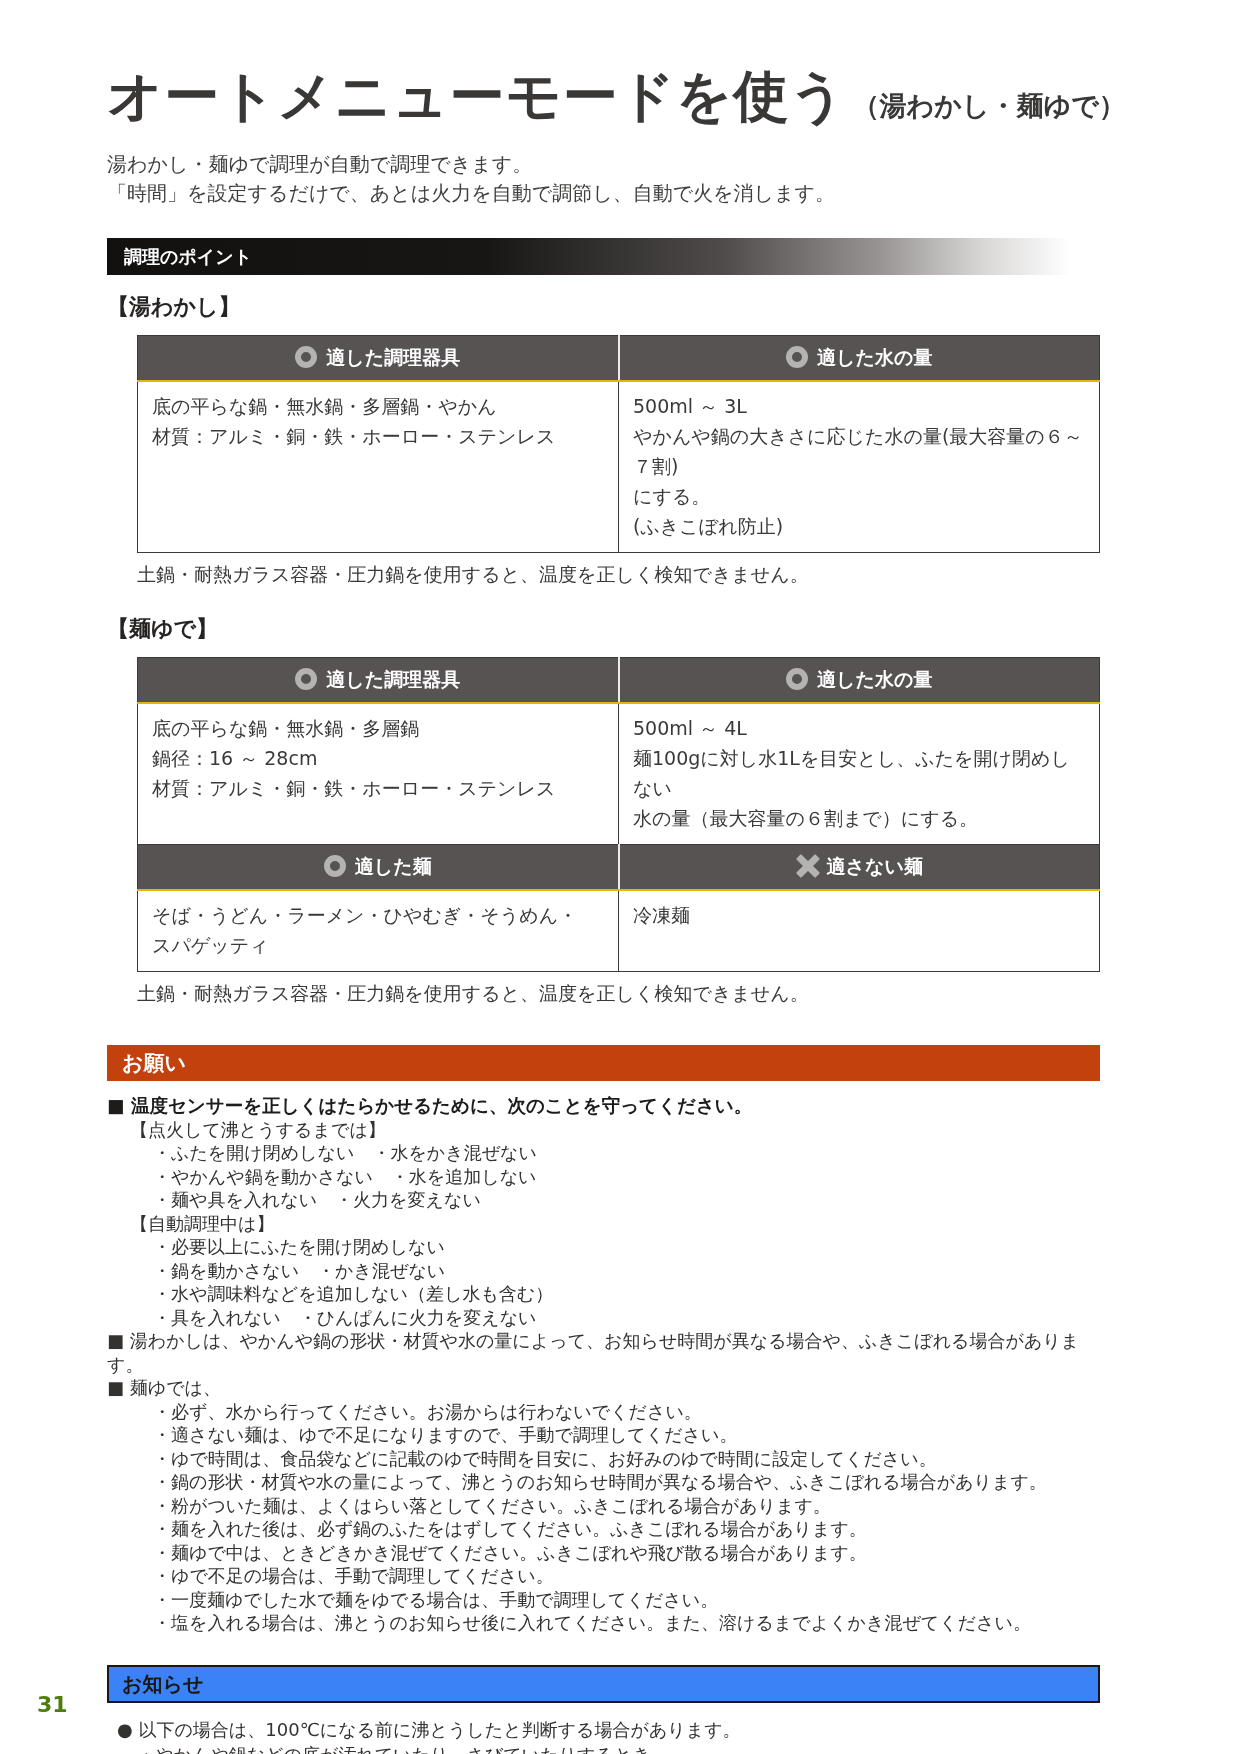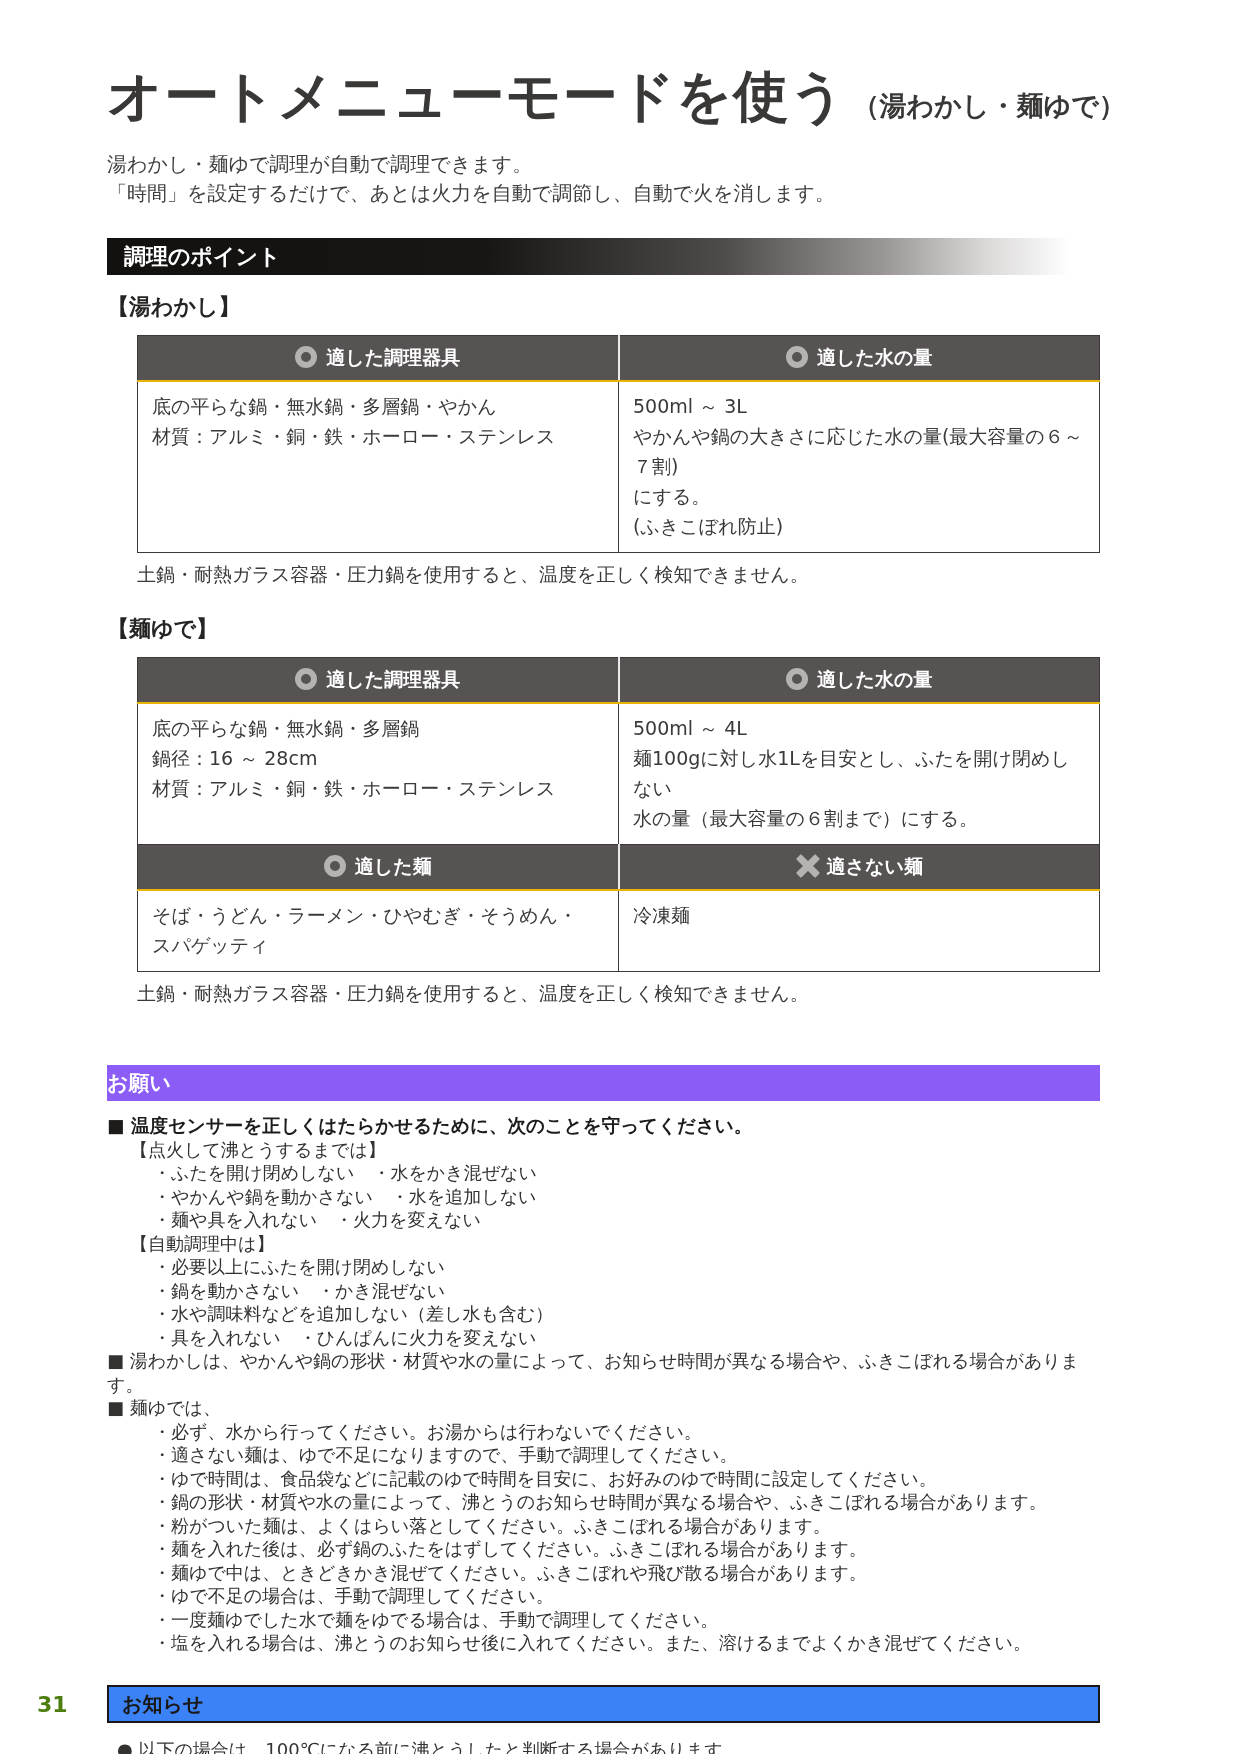--- a/index.html
+++ b/index.html
@@ -38,33 +38,34 @@
     color:#413f3e;
     white-space:pre-line;
   }
 
   
   .bar-gradient {
     margin-top:30px;
     height:37px;
     line-height:37px;
     padding-left:17px;
-    font-size:22px;
+    font-size:18px;
     font-weight:bold;
     color:#ffffff;
     background:linear-gradient(90deg,#131110 0%,#181615 38%,#4e4b4a 62%,#989594 78%,#d8d6d5 88%,#ffffff 97%);
   }
   .bar-solid {
-    margin-top:58px;
+    margin-top:38px;
     height:36px;
     line-height:36px;
+    padding-left:15px;
     font-size:21px;
     font-weight:bold;
     color:#ffffff;
-    background:#8b5cf6;
+    background:#c2410c;
   }
   .bar-outline {
     margin-top:30px;
     height:38px;
     line-height:34px;
     padding-left:13px;
     font-size:20px;
     font-weight:bold;
     color:#191817;
     background:#3b82f6;

